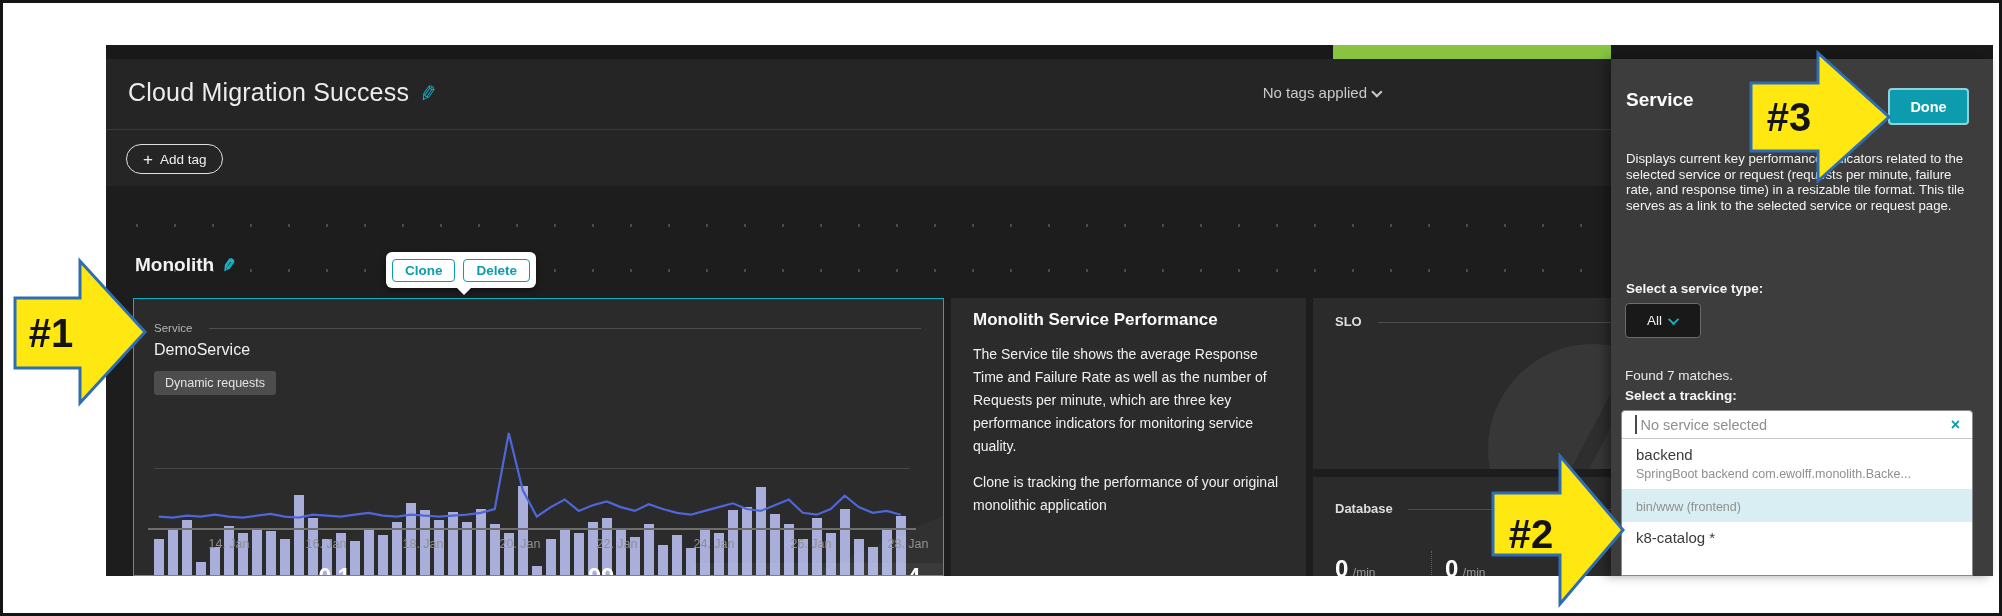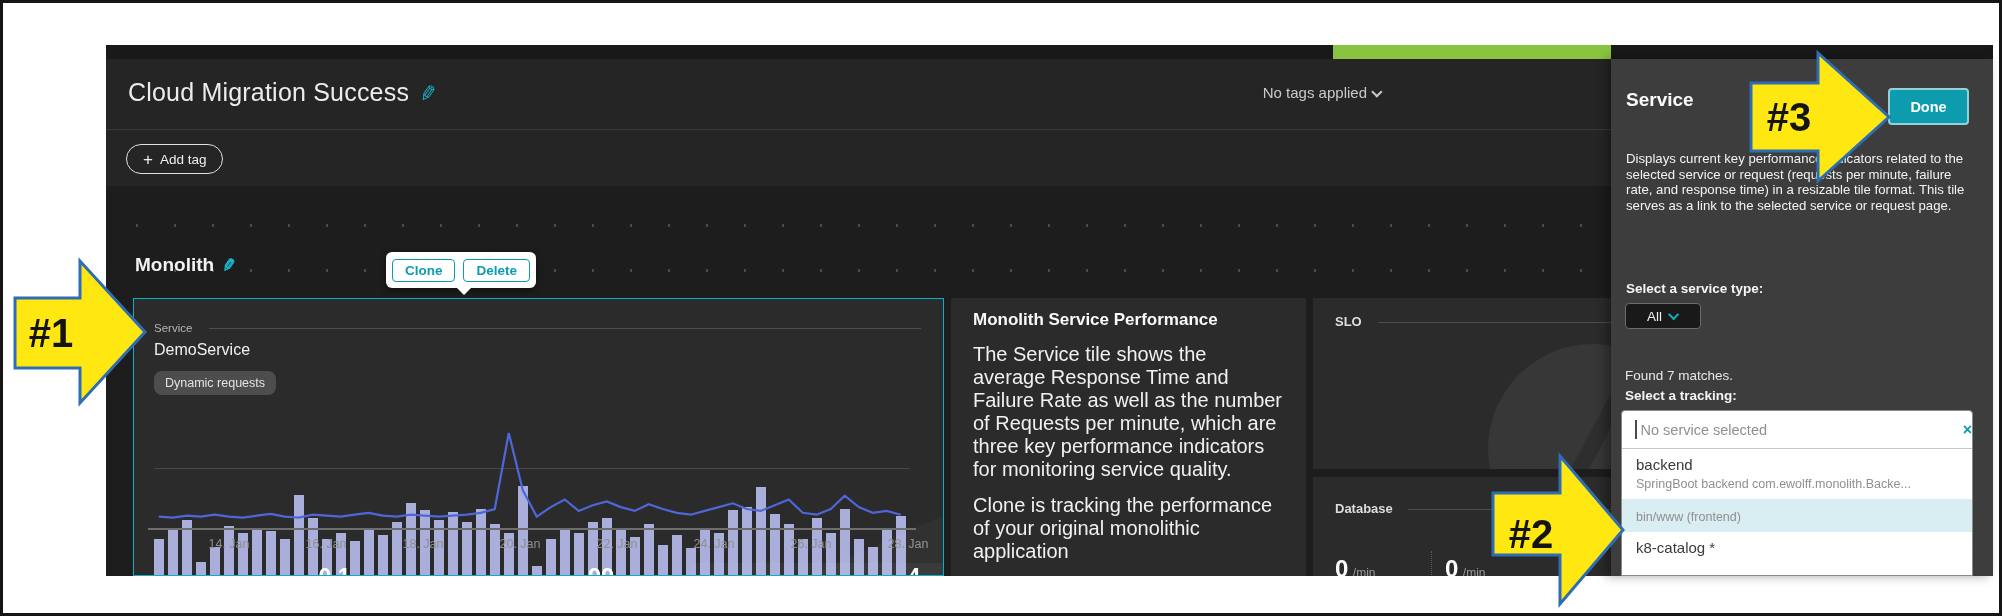--- a/index.html
+++ b/index.html
@@ -35,59 +35,59 @@
   .popup button{border:1.5px solid #0d9cae;color:#0d9cae;background:#fff;border-radius:4px;font-size:13.5px;font-weight:bold;padding:3px 12px;cursor:pointer;}
 
   .tile{position:absolute;background:#2b2b2b;overflow:hidden;}
   .tile-label{font-size:11.5px;color:#b5b5b5;white-space:nowrap;}
   .hairline{position:absolute;height:1px;background:#4d4d4d;}
 
   
   .svc-tile{left:27px;top:112px;width:811px;height:278px;border:1.5px solid #00b3c6;}
   .svc-label{position:absolute;left:20px;top:23px;}
   .svc-name{position:absolute;left:20px;top:42px;font-size:16px;color:#f0f0f0;}
-  .dyn-btn{position:absolute;left:20px;top:72px;background:#4d4d4d;color:#e3e3e3;border:none;border-radius:8px;font-size:12.5px;padding:5px 11px;cursor:pointer;}
+  .dyn-btn{position:absolute;left:20px;top:72px;background:#4d4d4d;color:#e3e3e3;border:none;border-radius:3px;font-size:12.5px;padding:5px 11px;cursor:pointer;}
   .chart{position:absolute;left:20px;top:0;width:756px;height:278px;}
   .gridline{position:absolute;left:0;top:169px;width:756px;height:1px;background:#474747;}
   .baseline{position:absolute;left:-6px;top:229px;width:768px;height:2px;background:#6e6e6e;}
   .bar{position:absolute;bottom:0;width:9.5px;background:#b4bbe9;opacity:.92;}
   .chart svg{position:absolute;left:0;top:0;}
   .date-lbl{position:absolute;top:238px;transform:translateX(-50%);font-size:12.5px;color:#8f8f8f;white-space:nowrap;}
   .metric{position:absolute;text-align:center;}
   .metric .val{font-size:23px;font-weight:bold;color:#fff;}
   .metric .unit{font-size:12px;color:#9f9f9f;font-weight:normal;margin-left:3px;}
   .hoverbox{position:absolute;left:557px;top:264px;width:254px;height:42px;background:rgba(255,255,255,.045);}
   .wm-band{position:absolute;background:rgba(255,255,255,.03);}
 
   
   .md-tile{left:845px;top:112px;width:355px;height:278px;padding:10px 22px;}
   .md-title{font-size:17px;font-weight:bold;color:#fafafa;margin:2px 0 0 0;}
-  .md-p{font-size:20px;line-height:23px;color:#f0f0f0;margin:13px 0 0 0;}
+  .md-p{font-size:14px;line-height:23px;color:#f0f0f0;margin:13px 0 0 0;}
 
   
   .slo-tile{left:1207px;top:112px;width:298px;height:171px;}
   .db-tile{left:1207px;top:291px;width:298px;height:155px;}
   .wm-circle{position:absolute;border-radius:50%;background:rgba(255,255,255,.06);}
   .wm-slash{position:absolute;background:#2e2e2e;transform:rotate(28deg);}
   .db-metric{position:absolute;}
   .db-metric .val{font-size:24px;font-weight:bold;color:#fff;}
   .db-metric .unit{font-size:12px;color:#9a9a9a;}
   .vdiv{position:absolute;width:0;border-left:1px dotted #5d5d5d;}
 
   
   .panel{left:1608px;top:56px;width:382px;height:517px;background:#3d3d3d;box-shadow:-5px 0 10px rgba(0,0,0,.35);}
   .panel-title{position:absolute;left:15px;top:30px;font-size:19px;font-weight:bold;color:#fafafa;}
   .done-btn{position:absolute;left:277px;top:29px;width:81px;height:37px;background:#0d9cae;color:#fff;font-size:14.5px;font-weight:bold;border:2px solid rgba(255,255,255,.55);border-radius:4px;cursor:pointer;}
   .panel-desc{position:absolute;left:15px;top:92px;width:349px;font-size:13.2px;line-height:15.6px;color:#f2f2f2;}
   .p-label{position:absolute;font-size:13.5px;font-weight:bold;color:#f5f5f5;}
   .p-text{position:absolute;font-size:13.5px;color:#e8e8e8;}
-  .all-dd{position:absolute;left:14px;top:244px;width:76px;height:26px;background:#191919;border:1px solid #6b6b6b;border-radius:4px;color:#f0f0f0;font-size:13.5px;display:flex;align-items:center;justify-content:center;gap:9px;cursor:pointer;}
+  .all-dd{position:absolute;left:14px;top:244px;width:76px;height:35px;background:#191919;border:1px solid #6b6b6b;border-radius:4px;color:#f0f0f0;font-size:13.5px;display:flex;align-items:center;justify-content:center;gap:9px;cursor:pointer;}
   .all-dd .chev{display:inline-block;width:8px;height:8px;border-left:2.5px solid #12aec2;border-bottom:2.5px solid #12aec2;transform:rotate(-45deg) translateY(-2px);}
   .combo{position:absolute;left:10px;top:351px;width:352px;height:166px;background:#fff;border:1px solid #8a8a8a;border-radius:4px 4px 0 0;overflow:hidden;}
-  .combo-input{position:relative;height:38px;border-bottom:1px solid #c6c6c6;display:flex;align-items:center;padding:0 0 0 13px;}
+  .combo-input{position:relative;height:28px;border-bottom:1px solid #c6c6c6;display:flex;align-items:center;padding:0 12px 0 13px;}
   .caret{width:1.5px;height:19px;background:#4a4a4a;margin-right:2px;}
   .combo-input input{border:none;outline:none;flex:1;font-size:14.5px;color:#444;}
   .combo-input input::placeholder{color:#8f8f8f;}
   .clear-x{color:#0d9cae;font-size:16px;font-weight:bold;cursor:pointer;line-height:1;}
   .svc-row{padding:7px 14px 8px 14px;cursor:pointer;}
   .svc-row.selected{background:#d9eef3;}
   .svc-row .nm{font-size:15px;color:#3b3b3b;}
   .svc-row .dt{font-size:12.5px;color:#8f8f8f;margin-top:4px;white-space:nowrap;overflow:hidden;}
 
   

